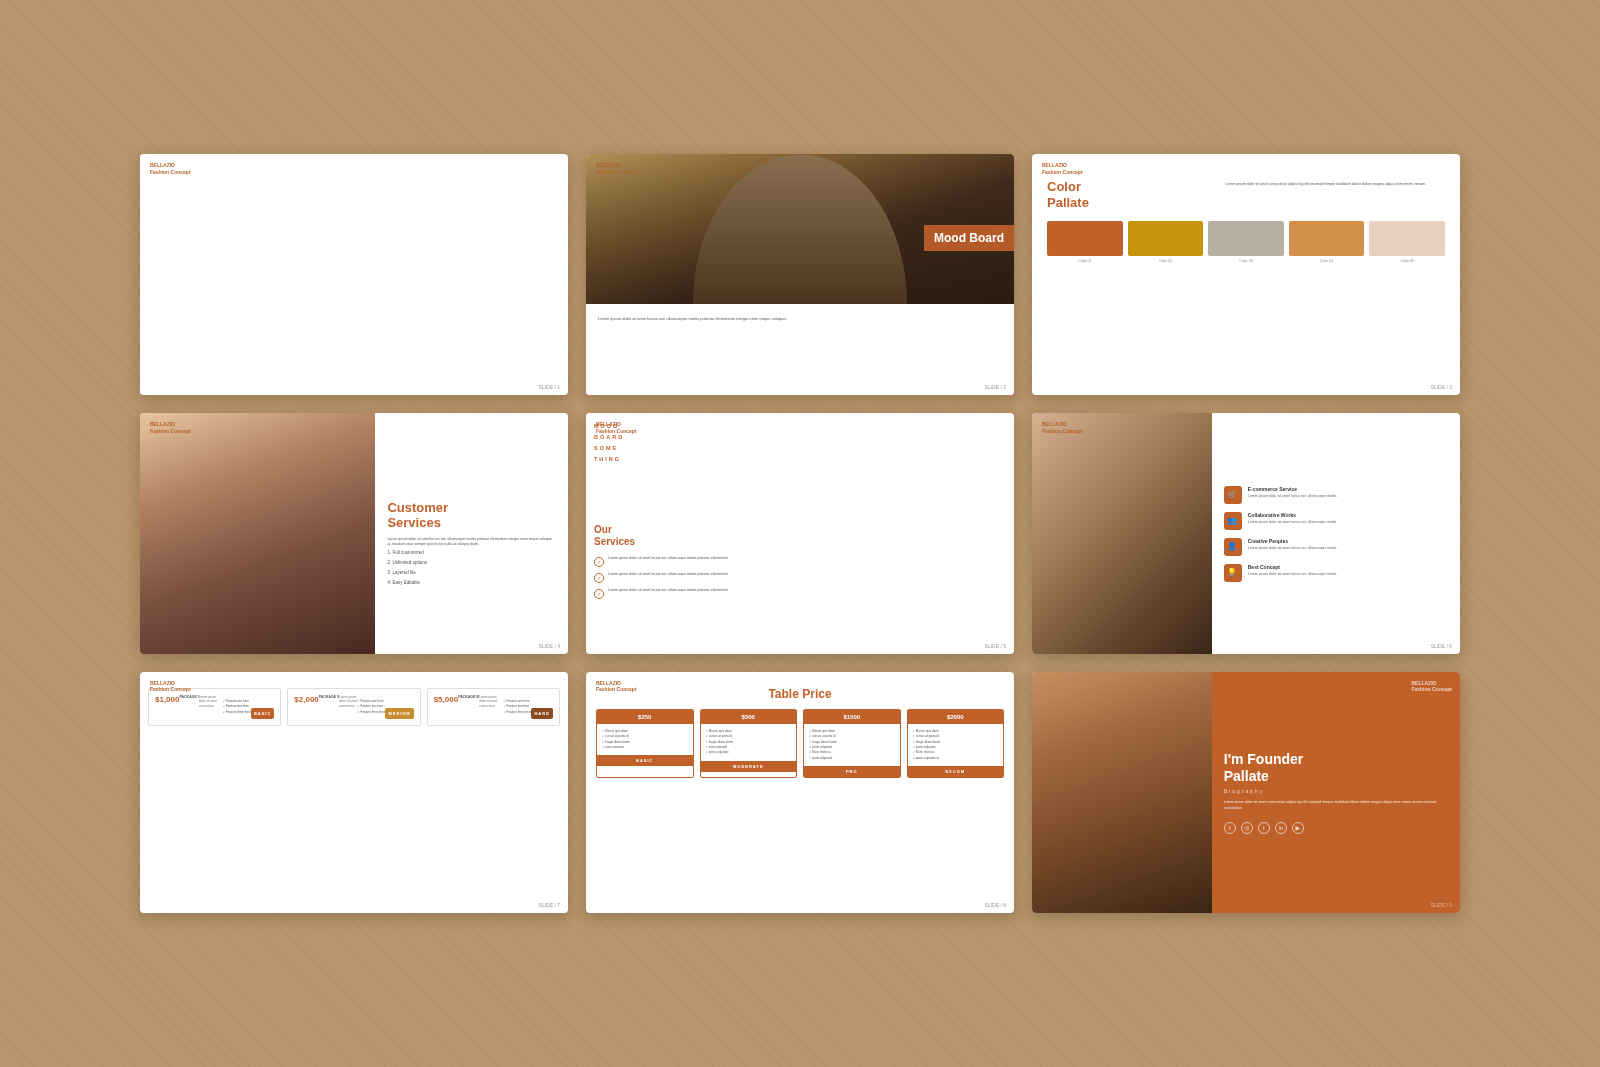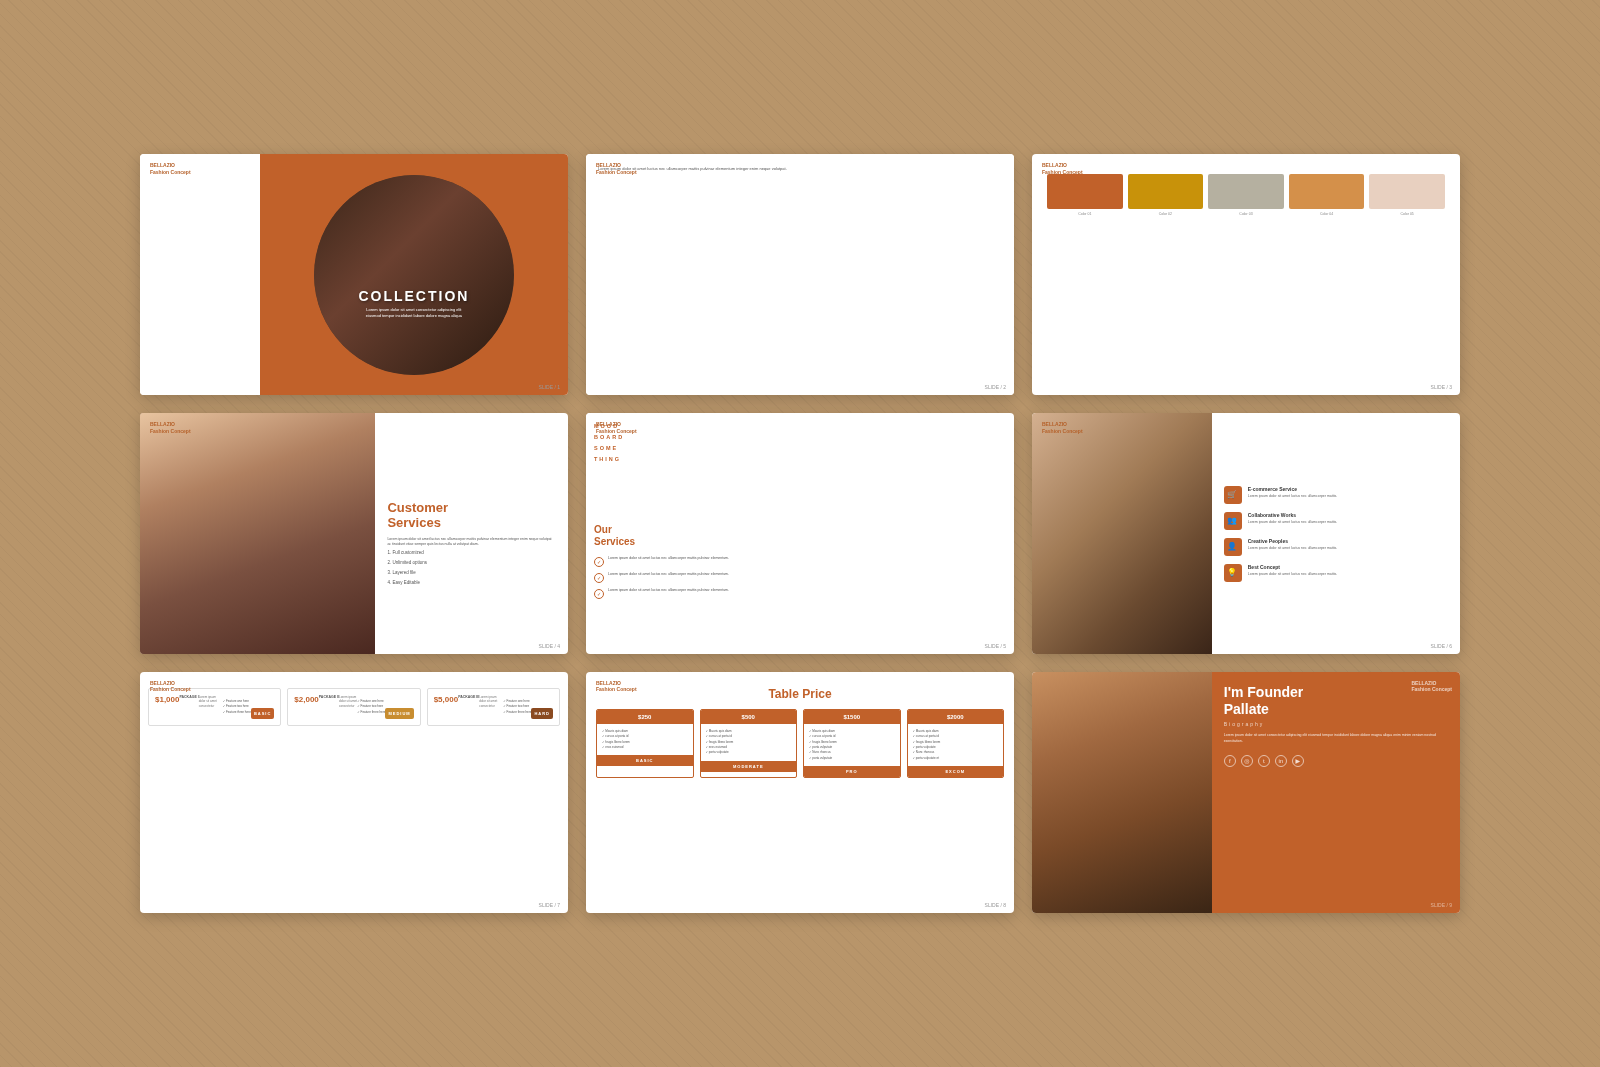--- a/index.html
+++ b/index.html
@@ -450,20 +450,21 @@
       width: 42%;
       background: linear-gradient(160deg, #c89060 0%, #a06840 30%, #7a4a28 60%, #3a2515 100%);
       position: relative;
     }
     .slide-9 .right-content {
       flex: 1;
       background: #c1612a;
       padding: 12px;
       display: flex;
       flex-direction: column;
+      justify-content: center;
     }
     .slide-9 .founder-title {
       font-size: 14px;
       font-weight: 700;
       color: #fff;
       line-height: 1.2;
       margin-bottom: 4px;
     }
     .slide-9 .biography-label {
       font-size: 5px;
@@ -516,47 +517,52 @@
 <body>
 
 <div class="grid-container">
 
   <div class="slide slide-1">
     <div class="brand-label">
       <div>BELLAZIO</div>
       <div>Fashion Concept</div>
     </div>
     <div class="left-bar"></div>
-    <div class="right-area">
-      <div class="circle-photo">
-        <div class="circle-photo-inner"></div>
-        <div class="collection-text">
-          <h2>COLLECTION</h2>
-          <p>Lorem ipsum dolor sit amet consectetur adipiscing elit eiusmod tempor incididunt labore dolore magna aliqua</p>
-        </div>
-      </div>
-    </div>
     <div class="slide-number">SLIDE / 1</div>
   </div>
 
   <div class="slide slide-2">
     <div class="brand-label">
       <div>BELLAZIO</div>
       <div>Fashion Concept</div>
     </div>
+    <div class="photo-bg">
+      <div class="photo-bg-overlay"></div>
+      <div class="photo-person"></div>
+      <div class="mood-board-overlay">
+        <h3>Mood Board</h3>
+      </div>
+    </div>
     <div class="content-area">
       <p class="bottom-text">Lorem ipsum dolor sit amet luctus nec ullamcorper mattis pulvinar elementum integer enim neque volutpat.</p>
     </div>
     <div class="slide-number">SLIDE / 2</div>
   </div>
 
   <div class="slide slide-3">
     <div class="brand-label">
       <div>BELLAZIO</div>
       <div>Fashion Concept</div>
+    </div>
+    <div class="top-row">
+      <div class="color-title">
+        <div>Color</div>
+        <div>Pallate</div>
+      </div>
+      <div class="right-desc">Lorem ipsum dolor sit amet consectetur adipiscing elit eiusmod tempor incididunt labore dolore magna aliqua enim minim veniam.</div>
     </div>
     <div class="color-row">
       <div class="color-swatch" style="background:#c1612a"></div>
       <div class="color-swatch" style="background:#c8920a"></div>
       <div class="color-swatch" style="background:#b5b0a0"></div>
       <div class="color-swatch" style="background:#d4904a"></div>
       <div class="color-swatch" style="background:#e8d0c0"></div>
     </div>
     <div class="color-labels">
       <div class="color-label">Color 01</div>

